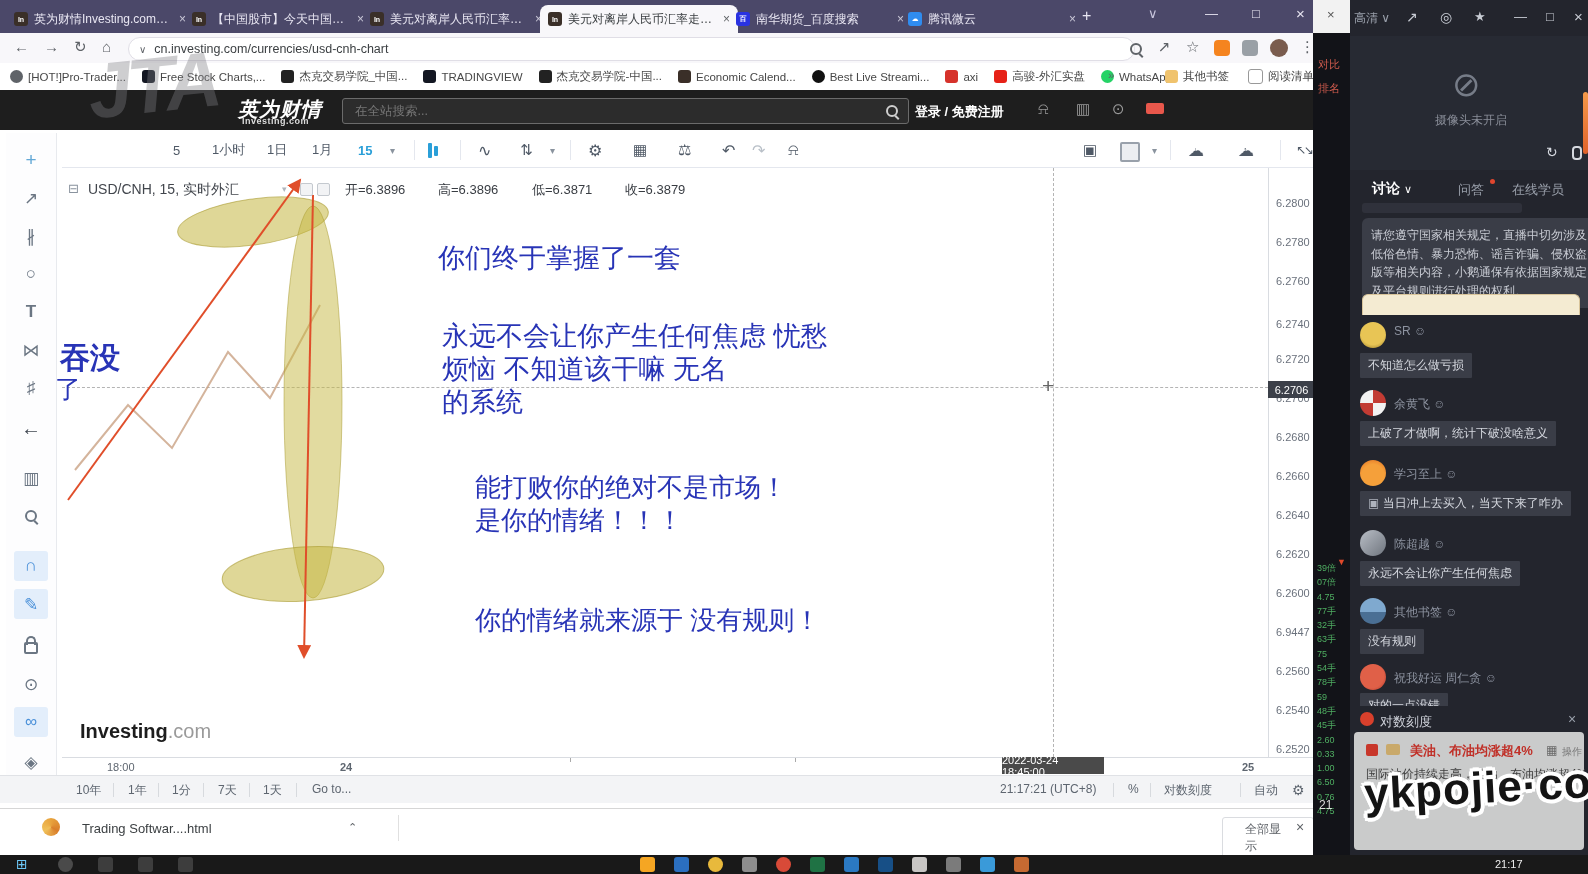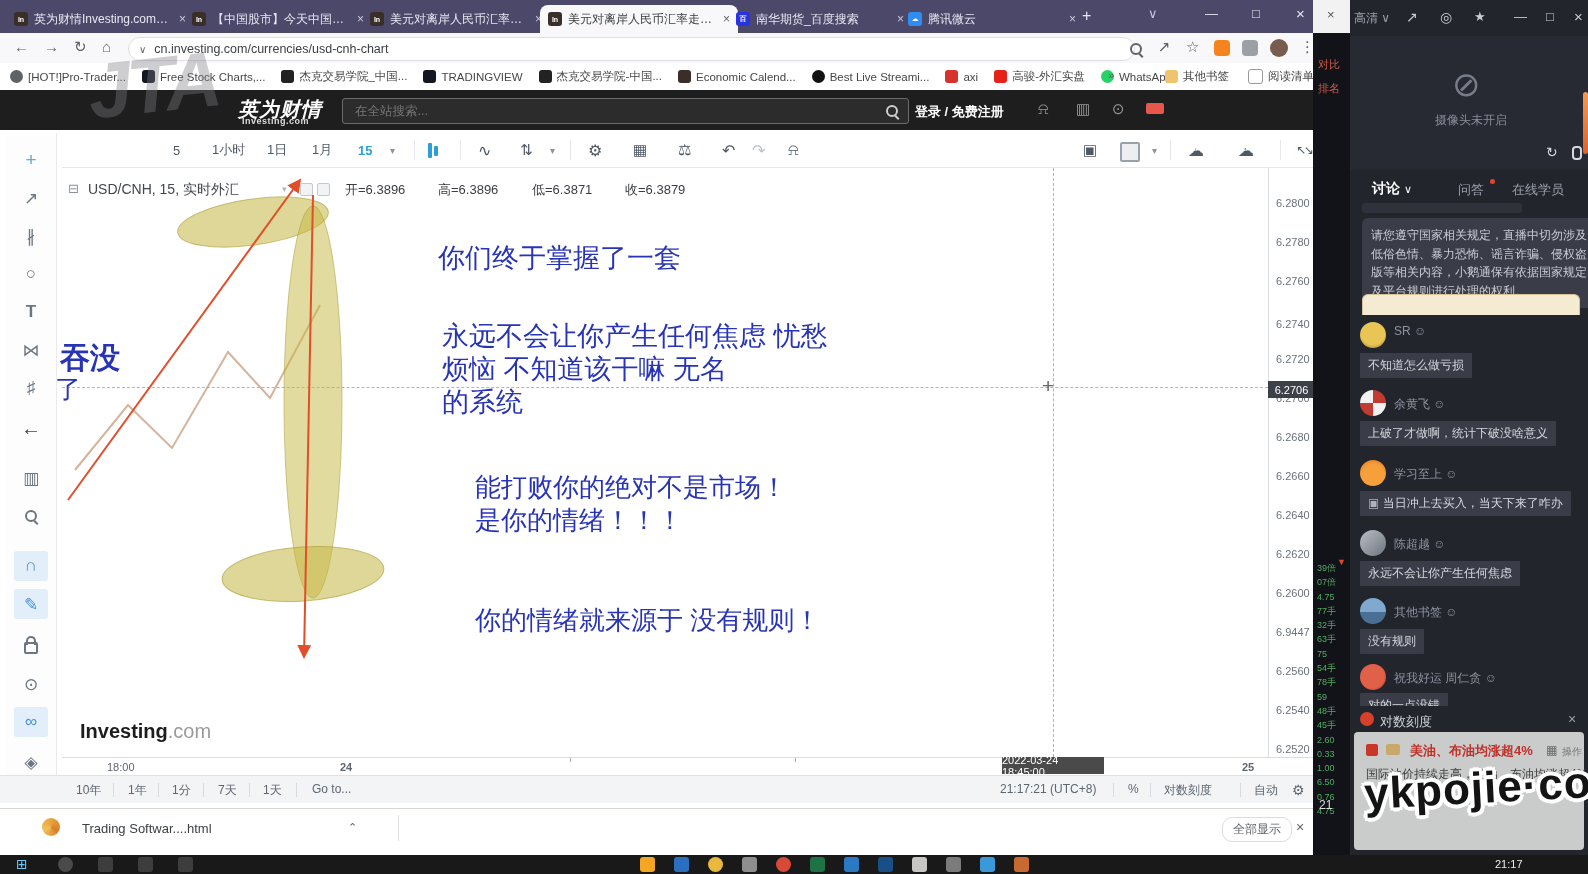--- a/index.html
+++ b/index.html
@@ -368,21 +368,21 @@
     <span class="ab rsep" style="left:1240px;"></span>
     <span class="ab rng" style="left:1254px;">自动</span>
     <span class="ab rng" style="left:1292px;font-size:14px;">⚙</span>
   </div>
 
   <div class="ab dlbar">
     <span class="ab" style="left:42px;top:9px;width:18px;height:18px;border-radius:50%;background:conic-gradient(#e8a33d,#d97e2a,#f0c05a,#e8a33d);"></span>
     <span class="ab nowrap" style="left:82px;top:12px;color:#3c4043;font-size:13px;">Trading Softwar....html</span>
     <span class="ab" style="left:348px;top:12px;color:#5f6368;font-size:11px;">⌃</span>
     <span class="ab" style="left:398px;top:6px;width:1px;height:26px;background:#e0e0e0;"></span>
-    <span class="ab" style="left:1222px;top:8px;padding:3px 10px;border:1px solid #dadce0;border-radius:10px;color:#5f6368;font-size:12px;">全部显示</span>
+    <span class="ab" style="left:1222px;top:8px;padding:3px 22px;border:1px solid #dadce0;border-radius:3px;color:#5f6368;font-size:12px;">全部显示</span>
     <span class="ab" style="left:1296px;top:10px;color:#5f6368;font-size:14px;">×</span>
   </div>
 
   <div class="ab quotestrip">
     <span class="ab" style="left:5px;top:24px;color:#cf5b4d;font-size:11px;">对比</span>
     <span class="ab" style="left:5px;top:48px;color:#cf5b4d;font-size:11px;">排名</span>
     <span class="ab" style="left:24px;top:524px;color:#e0492a;font-size:9px;">▼</span>
     <div class="ab" style="left:4px;top:528px;font-size:9px;line-height:14.3px;white-space:pre-line;">39倍
 07倍
 4.75

